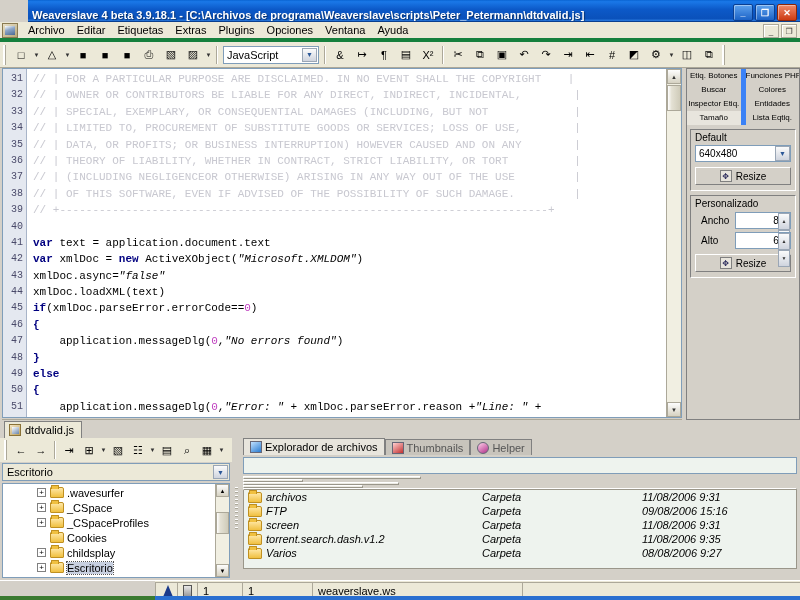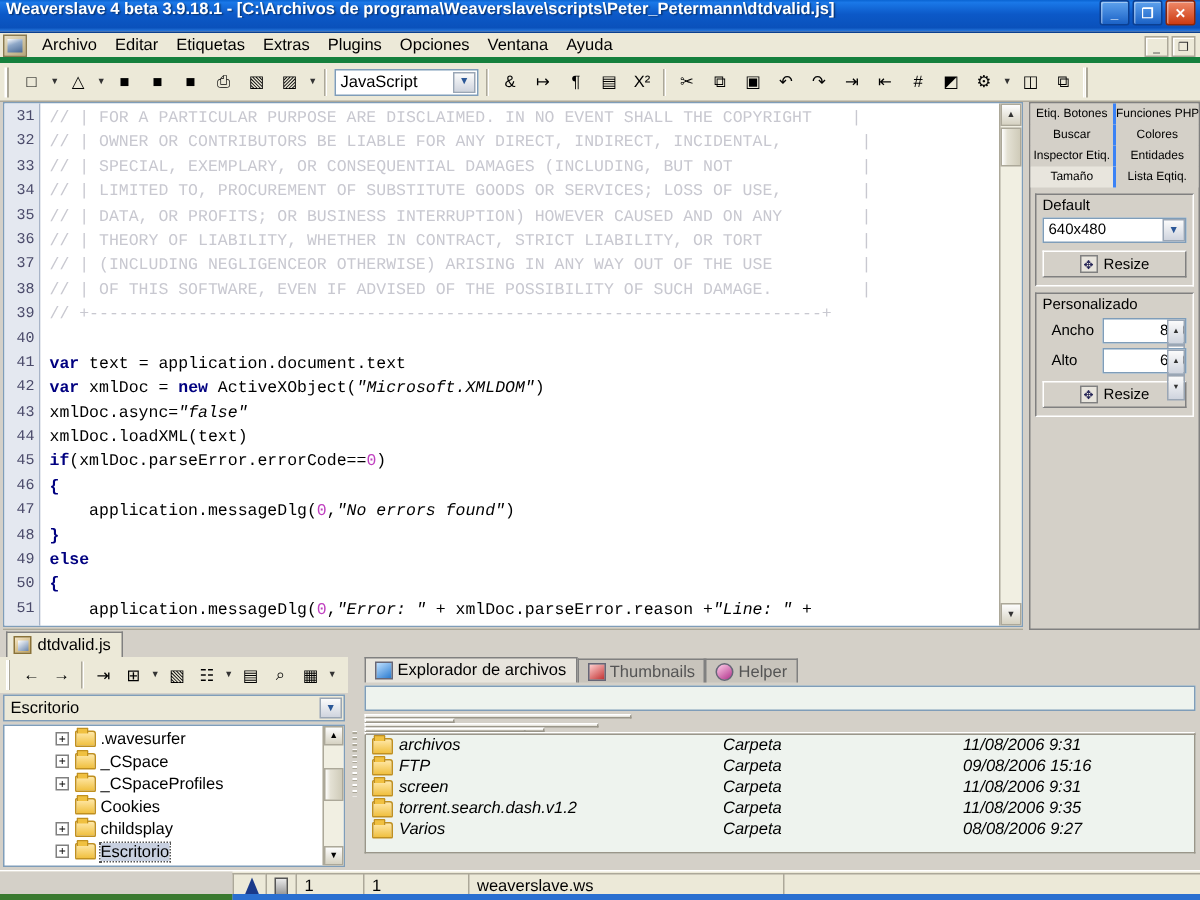--- a/index.html
+++ b/index.html
@@ -10,24 +10,25 @@
     font-family: "Liberation Sans", sans-serif;
     font-size: 11px;
     background: #3a6ea5;
   }
   #app { position: relative; width: 800px; height: 600px; background: #d4d0c8; }
 
   
   .titlebar {
     height: 22px;
     background: linear-gradient(to bottom,#0a64d2 0%,#1a78e8 8%,#0c59c8 45%,#0a51bb 88%,#2a7be0 100%);
-    display: flex; align-items: flex-start;
+    display: flex; align-items: flex-end;
     padding-left: 4px;
     color: #fff;
     border-bottom: 1px solid #0a3f8f;
+    margin-left: 28px;
   }
   .titlebar .tb-text {
     font-weight: bold; font-size: 11px;
     text-shadow: 1px 1px 1px rgba(0,0,0,.45);
     white-space: nowrap; overflow: hidden;
     flex: 1;
   }
   .tb-buttons { display: flex; gap: 2px; padding-right: 3px; }
   .tb-btn {
     width: 20px; height: 17px;
@@ -143,21 +144,21 @@
 
   
   .rpanel {
     position: absolute; left: 686px; top: 0; width: 114px; height: 352px;
     background: #d4d0c8; border: 1px solid #808080;
   }
   .tabrow { display:flex; height: 14px; }
   .ptab {
     flex:1; font-size: 8px; text-align:center; line-height: 13px;
     background: #d4d0c8; color:#000;
-    border-right: 2px solid #3b82f6; overflow:hidden; white-space:nowrap;
+    border-right: 5px solid #3b82f6; overflow:hidden; white-space:nowrap;
   }
   .ptab.sel { background: #e8e5dd; font-weight: normal; }
   .ptab:last-child{ border-right:none; }
   .group {
     margin: 4px 3px; border: 1px solid #fff; border-top-color:#808080; border-left-color:#808080;
     padding: 2px 4px 5px 4px; position: relative;
   }
   .grouplbl { font-size: 10px; color:#000; margin-bottom: 2px; }
   .field {
     height: 17px; background: #fff; border: 1px solid #7f9db9;

